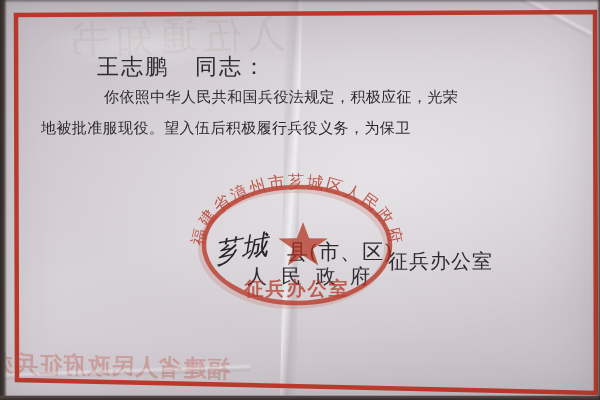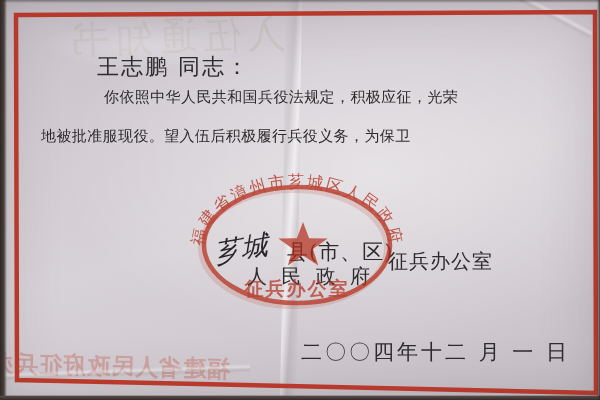--- a/index.html
+++ b/index.html
@@ -23,24 +23,24 @@
     background:linear-gradient(93deg,rgba(0,0,0,0) 0%,rgba(90,80,88,.10) 30%,rgba(255,255,255,.50) 52%,rgba(96,86,92,.13) 72%,rgba(0,0,0,0) 100%);}
   .crease-d1{left:478px;top:2px;width:120px;height:10px;transform:rotate(28deg);
     background:linear-gradient(180deg,rgba(0,0,0,0),rgba(255,255,255,.45),rgba(120,108,112,.12),rgba(0,0,0,0));}
   .crease-bl{left:0;top:368px;width:250px;height:9px;transform:rotate(-2deg);
     background:linear-gradient(180deg,rgba(0,0,0,0),rgba(255,255,255,.4),rgba(120,108,112,.14),rgba(0,0,0,0));}
   .crease-tl{left:40px;top:20px;width:210px;height:50px;
     background:radial-gradient(ellipse at 50% 50%,rgba(255,255,255,.30),rgba(0,0,0,0) 70%);}
   
   .ink{color:#2d2b2d;}
   .name-line{left:97px;top:52px;font-size:22px;letter-spacing:2px;}
-  .name-line .suffix{margin-left:9px;}
+  .name-line .suffix{margin-left:26px;}
   .body-line{font-size:15px;letter-spacing:.4px;}
   .bl1{left:104px;top:88px;}
-  .bl2{left:41px;top:119px;margin-top:8px;}
+  .bl2{left:41px;top:119px;}
   .bl3{left:41px;top:150px;}
   .sig-hand{left:214px;top:231px;font-size:27px;transform:rotate(-10deg) skewX(-6deg);font-style:italic;color:#262428;}
   .sig-template{left:287px;top:238px;font-size:21px;letter-spacing:1px;}
   .sig-gov{left:247px;top:263px;font-size:20px;letter-spacing:4px;}
   .sig-office{left:388px;top:248px;font-size:20px;letter-spacing:1px;}
   .date-line{left:301px;top:338px;font-size:21px;letter-spacing:3px;}
   
   .edge-left{left:0;top:0;width:7px;height:400px;
     background:linear-gradient(90deg,#2c2622,#4a403c 55%,rgba(74,64,60,0));}
   .edge-bottom{left:0;top:395px;width:600px;height:5px;
@@ -77,21 +77,20 @@
   </div>
 
   <div class="abs ink body-line bl1">你依照中华人民共和国兵役法规定，积极应征，光荣</div>
   <div class="abs ink body-line bl2">地被批准服现役。望入伍后积极履行兵役义务，为保卫</div>
 
   <div class="abs sig-hand">芗城</div>
   <div class="abs ink sig-template">县(市、区)</div>
   <div class="abs ink sig-gov">人 民 政 府</div>
   <div class="abs ink sig-office">征兵办公室</div>
 
-  <div class="abs ink date-line">二〇〇四年十二 月 一 日</div>
 
   <svg class="seal-svg" width="200" height="128" viewBox="0 0 200 128">
     <g opacity="0.88">
       <ellipse cx="96" cy="65" rx="93" ry="58" fill="none" stroke="#b5301f" stroke-width="6" opacity="0.18"></ellipse>
       <ellipse cx="99" cy="62" rx="93" ry="58" fill="none" stroke-width="4.5" opacity="0.85" stroke="#b5301f"></ellipse>
       <path id="sealArc" d="M 9.2,77 A 93,58 0 1 1 188.8,77" fill="none"></path>
       <text font-size="16.5" letter-spacing="2.2" opacity="0.88" fill="#b5301f">
         <textPath href="#sealArc" startOffset="50%" text-anchor="middle">福建省漳州市芗城区人民政府</textPath>
       </text>
       <polygon points="105,39 111.1,55.2 129.7,55.6 114.9,66 120.3,82.4 105,72.6 89.7,82.4 95.1,66 80.3,55.6 98.9,55.2" opacity="0.82" fill="#b5301f"></polygon>

